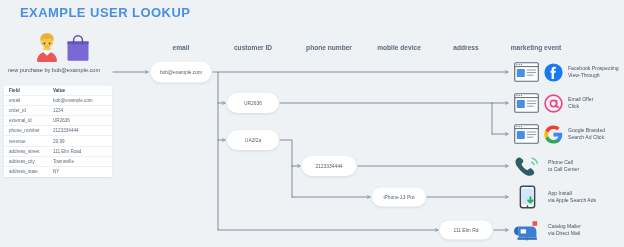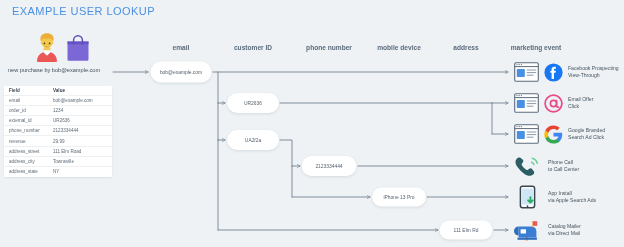--- a/index.html
+++ b/index.html
@@ -17,24 +17,24 @@
   #root {
     position: relative;
     width: 624px;
     height: 247px;
     background: #eef2f5;
   }
 
   
   .title {
     position: absolute;
-    left: 12px;
+    left: 20px;
     top: 5px;
-    font-size: 11px;
-    font-weight: normal;
+    font-size: 13px;
+    font-weight: bold;
     letter-spacing: 0.45px;
     color: #4a90e2;
     white-space: nowrap;
   }
 
   
   #edges {
     position: absolute;
     left: 0;
     top: 0;

